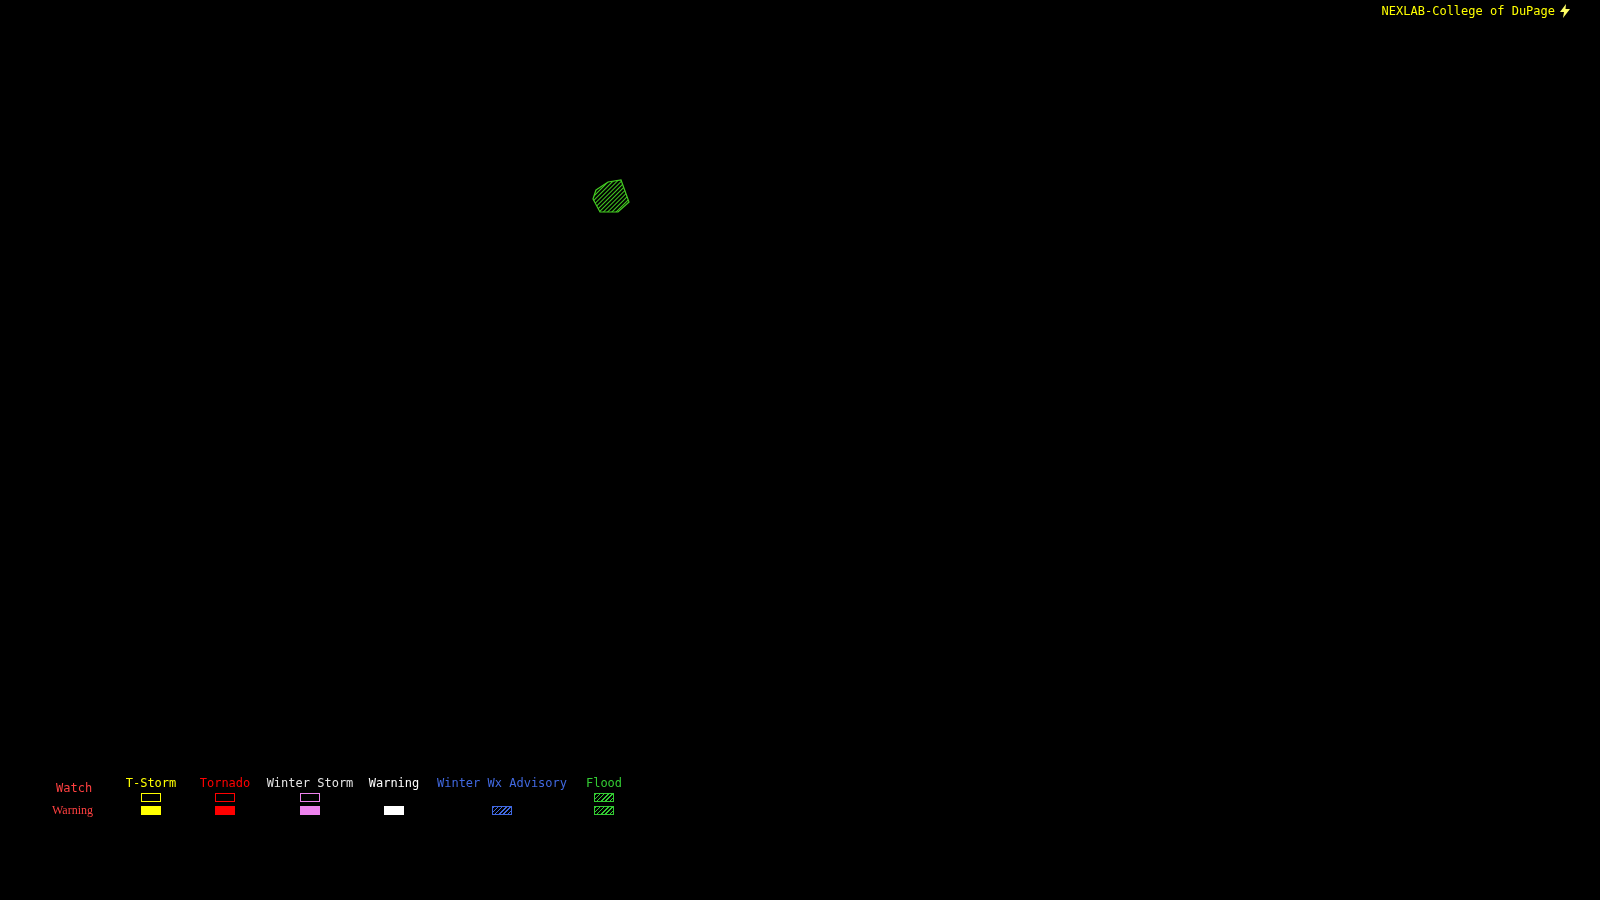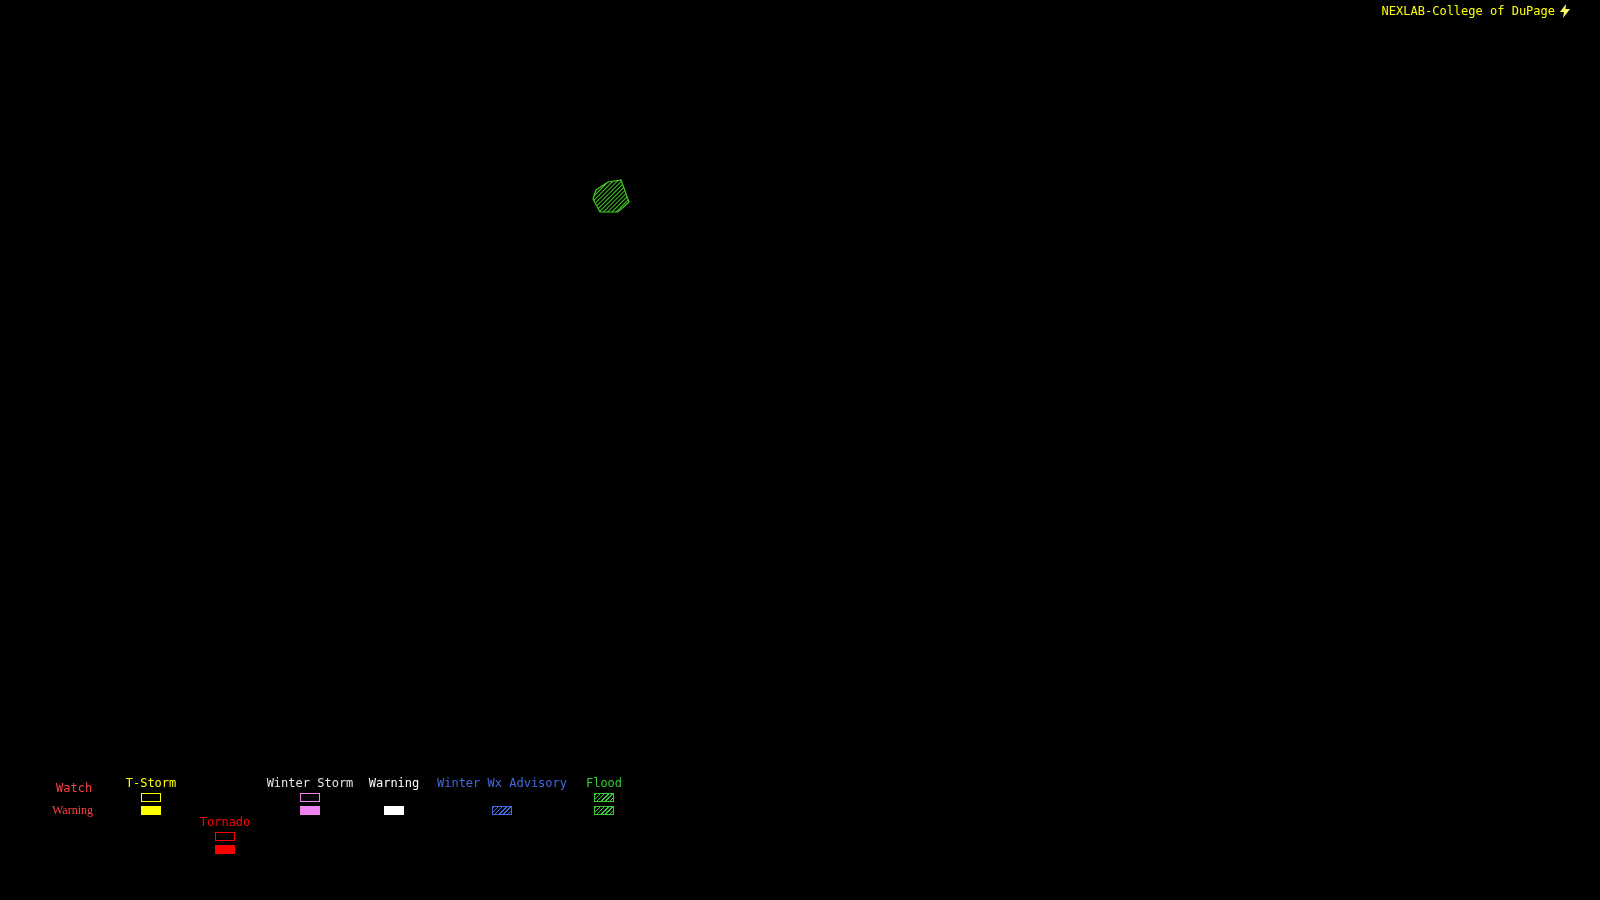--- a/index.html
+++ b/index.html
@@ -88,21 +88,21 @@
     <div class="rowlabel watch-label" style="color: rgb(255, 64, 64);">Watch</div>
     <div class="rowlabel warning-label" style="color: rgb(255, 64, 64); font-family: Liberation Serif, serif;">Warning</div>
 
     <div class="legend-col col-tstorm">
       <div class="hdr" style="color: rgb(255, 255, 0);">T-Storm</div>
       <div class="swatch" style="border: 1px solid rgb(255, 255, 0);"></div>
       <div class="swatch" style="border: 1px solid rgb(255, 255, 0); background: rgb(255, 255, 0);"></div>
     </div>
 
     <div class="legend-col col-tornado">
-      <div class="hdr" style="color: rgb(255, 0, 0); margin-top: 39px;">Tornado</div>
+      <div class="hdr" style="color: rgb(255, 0, 0);">Tornado</div>
       <div class="swatch" style="border: 1px solid rgb(255, 0, 0);"></div>
       <div class="swatch" style="border: 1px solid rgb(255, 0, 0); background: rgb(255, 0, 0);"></div>
     </div>
 
     <div class="legend-col col-winterstorm">
       <div class="hdr" style="color: #e5e5e5;">Winter Storm</div>
       <div class="swatch" style="border: 1px solid rgb(238, 130, 238);"></div>
       <div class="swatch" style="border: 1px solid rgb(238, 130, 238); background: rgb(238, 130, 238);"></div>
     </div>
 

